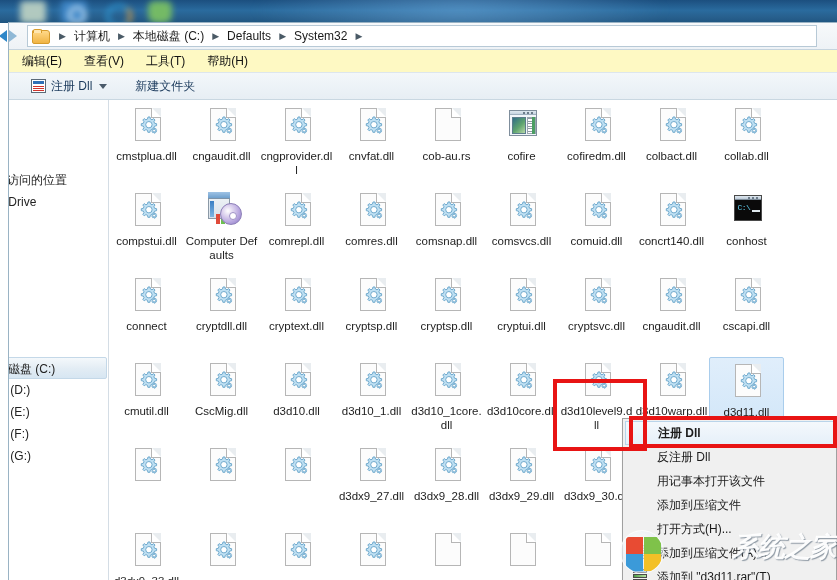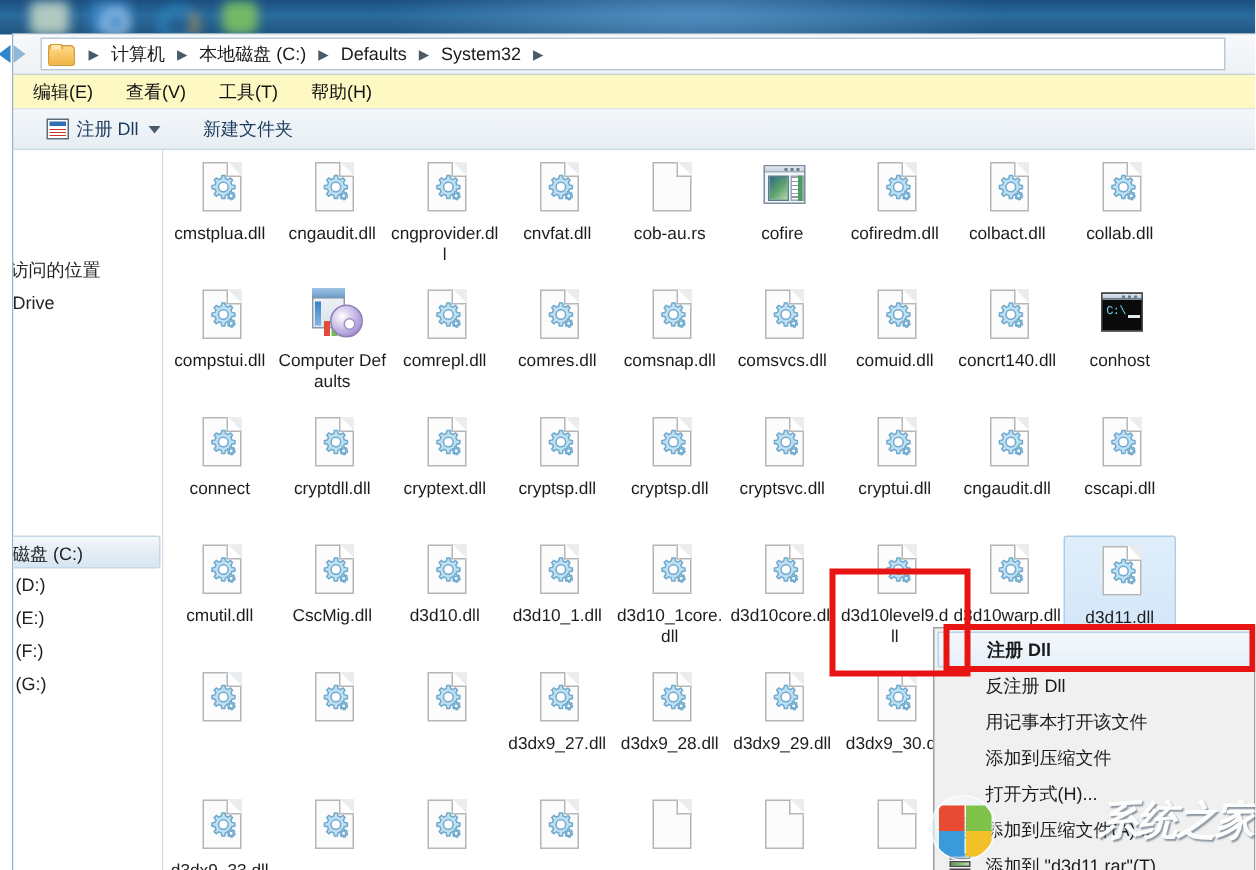--- a/index.html
+++ b/index.html
@@ -819,37 +819,37 @@
                     <g stroke="#6fa9cd" stroke-width="1" fill="#bfe0f3">
                       <path d="M9 1 L11 1 L11.4 3 L13 3.8 L14.7 2.6 L16 4 L14.9 5.7 L15.6 7.3 L17.6 7.7 L17.6 9.7 L15.6 10.1 L14.9 11.7 L16 13.4 L14.6 14.8 L12.9 13.6 L11.3 14.3 L10.9 16.3 L8.9 16.3 L8.5 14.3 L6.9 13.6 L5.2 14.8 L3.8 13.4 L5 11.7 L4.3 10.1 L2.3 9.7 L2.3 7.7 L4.3 7.3 L5 5.7 L3.8 4 L5.2 2.6 L6.9 3.8 L8.5 3 Z"></path>
                     </g>
                     <circle cx="9.9" cy="8.7" r="3.2" fill="#ffffff" stroke="#6fa9cd" stroke-width="1"></circle>
                     <g stroke="#6fa9cd" stroke-width="0.9" fill="#cfe8f7">
                       <path d="M14.2 11.8 L15.4 11.8 L15.7 12.9 L16.7 12.4 L17.4 13.2 L16.8 14.1 L17.7 14.7 L17.4 15.8 L16.3 15.9 L16.2 17 L15.1 17.2 L14.6 16.2 L13.6 16.6 L12.9 15.8 L13.5 14.9 L12.7 14.2 L13 13.1 L14.1 13 Z"></path>
                     </g>
                     <circle cx="15.1" cy="14.6" r="1.4" fill="#ffffff" stroke="#6fa9cd" stroke-width="0.9"></circle>
                   </svg></div>
               </div>
+              <div class="label">cryptui.dll</div>
+            </div>
+            <div class="cell">
+              <div class="iconwrap">
+                <div class="ico-page"></div>
+                <div class="gear"><svg width="20" height="20" viewBox="0 0 20 20">
+                    <g stroke="#6fa9cd" stroke-width="1" fill="#bfe0f3">
+                      <path d="M9 1 L11 1 L11.4 3 L13 3.8 L14.7 2.6 L16 4 L14.9 5.7 L15.6 7.3 L17.6 7.7 L17.6 9.7 L15.6 10.1 L14.9 11.7 L16 13.4 L14.6 14.8 L12.9 13.6 L11.3 14.3 L10.9 16.3 L8.9 16.3 L8.5 14.3 L6.9 13.6 L5.2 14.8 L3.8 13.4 L5 11.7 L4.3 10.1 L2.3 9.7 L2.3 7.7 L4.3 7.3 L5 5.7 L3.8 4 L5.2 2.6 L6.9 3.8 L8.5 3 Z"></path>
+                    </g>
+                    <circle cx="9.9" cy="8.7" r="3.2" fill="#ffffff" stroke="#6fa9cd" stroke-width="1"></circle>
+                    <g stroke="#6fa9cd" stroke-width="0.9" fill="#cfe8f7">
+                      <path d="M14.2 11.8 L15.4 11.8 L15.7 12.9 L16.7 12.4 L17.4 13.2 L16.8 14.1 L17.7 14.7 L17.4 15.8 L16.3 15.9 L16.2 17 L15.1 17.2 L14.6 16.2 L13.6 16.6 L12.9 15.8 L13.5 14.9 L12.7 14.2 L13 13.1 L14.1 13 Z"></path>
+                    </g>
+                    <circle cx="15.1" cy="14.6" r="1.4" fill="#ffffff" stroke="#6fa9cd" stroke-width="0.9"></circle>
+                  </svg></div>
+              </div>
               <div class="label">cryptsvc.dll</div>
-            </div>
-            <div class="cell">
-              <div class="iconwrap">
-                <div class="ico-page"></div>
-                <div class="gear"><svg width="20" height="20" viewBox="0 0 20 20">
-                    <g stroke="#6fa9cd" stroke-width="1" fill="#bfe0f3">
-                      <path d="M9 1 L11 1 L11.4 3 L13 3.8 L14.7 2.6 L16 4 L14.9 5.7 L15.6 7.3 L17.6 7.7 L17.6 9.7 L15.6 10.1 L14.9 11.7 L16 13.4 L14.6 14.8 L12.9 13.6 L11.3 14.3 L10.9 16.3 L8.9 16.3 L8.5 14.3 L6.9 13.6 L5.2 14.8 L3.8 13.4 L5 11.7 L4.3 10.1 L2.3 9.7 L2.3 7.7 L4.3 7.3 L5 5.7 L3.8 4 L5.2 2.6 L6.9 3.8 L8.5 3 Z"></path>
-                    </g>
-                    <circle cx="9.9" cy="8.7" r="3.2" fill="#ffffff" stroke="#6fa9cd" stroke-width="1"></circle>
-                    <g stroke="#6fa9cd" stroke-width="0.9" fill="#cfe8f7">
-                      <path d="M14.2 11.8 L15.4 11.8 L15.7 12.9 L16.7 12.4 L17.4 13.2 L16.8 14.1 L17.7 14.7 L17.4 15.8 L16.3 15.9 L16.2 17 L15.1 17.2 L14.6 16.2 L13.6 16.6 L12.9 15.8 L13.5 14.9 L12.7 14.2 L13 13.1 L14.1 13 Z"></path>
-                    </g>
-                    <circle cx="15.1" cy="14.6" r="1.4" fill="#ffffff" stroke="#6fa9cd" stroke-width="0.9"></circle>
-                  </svg></div>
-              </div>
-              <div class="label">cryptui.dll</div>
             </div>
             <div class="cell">
               <div class="iconwrap">
                 <div class="ico-page"></div>
                 <div class="gear"><svg width="20" height="20" viewBox="0 0 20 20">
                     <g stroke="#6fa9cd" stroke-width="1" fill="#bfe0f3">
                       <path d="M9 1 L11 1 L11.4 3 L13 3.8 L14.7 2.6 L16 4 L14.9 5.7 L15.6 7.3 L17.6 7.7 L17.6 9.7 L15.6 10.1 L14.9 11.7 L16 13.4 L14.6 14.8 L12.9 13.6 L11.3 14.3 L10.9 16.3 L8.9 16.3 L8.5 14.3 L6.9 13.6 L5.2 14.8 L3.8 13.4 L5 11.7 L4.3 10.1 L2.3 9.7 L2.3 7.7 L4.3 7.3 L5 5.7 L3.8 4 L5.2 2.6 L6.9 3.8 L8.5 3 Z"></path>
                     </g>
                     <circle cx="9.9" cy="8.7" r="3.2" fill="#ffffff" stroke="#6fa9cd" stroke-width="1"></circle>
                     <g stroke="#6fa9cd" stroke-width="0.9" fill="#cfe8f7">

